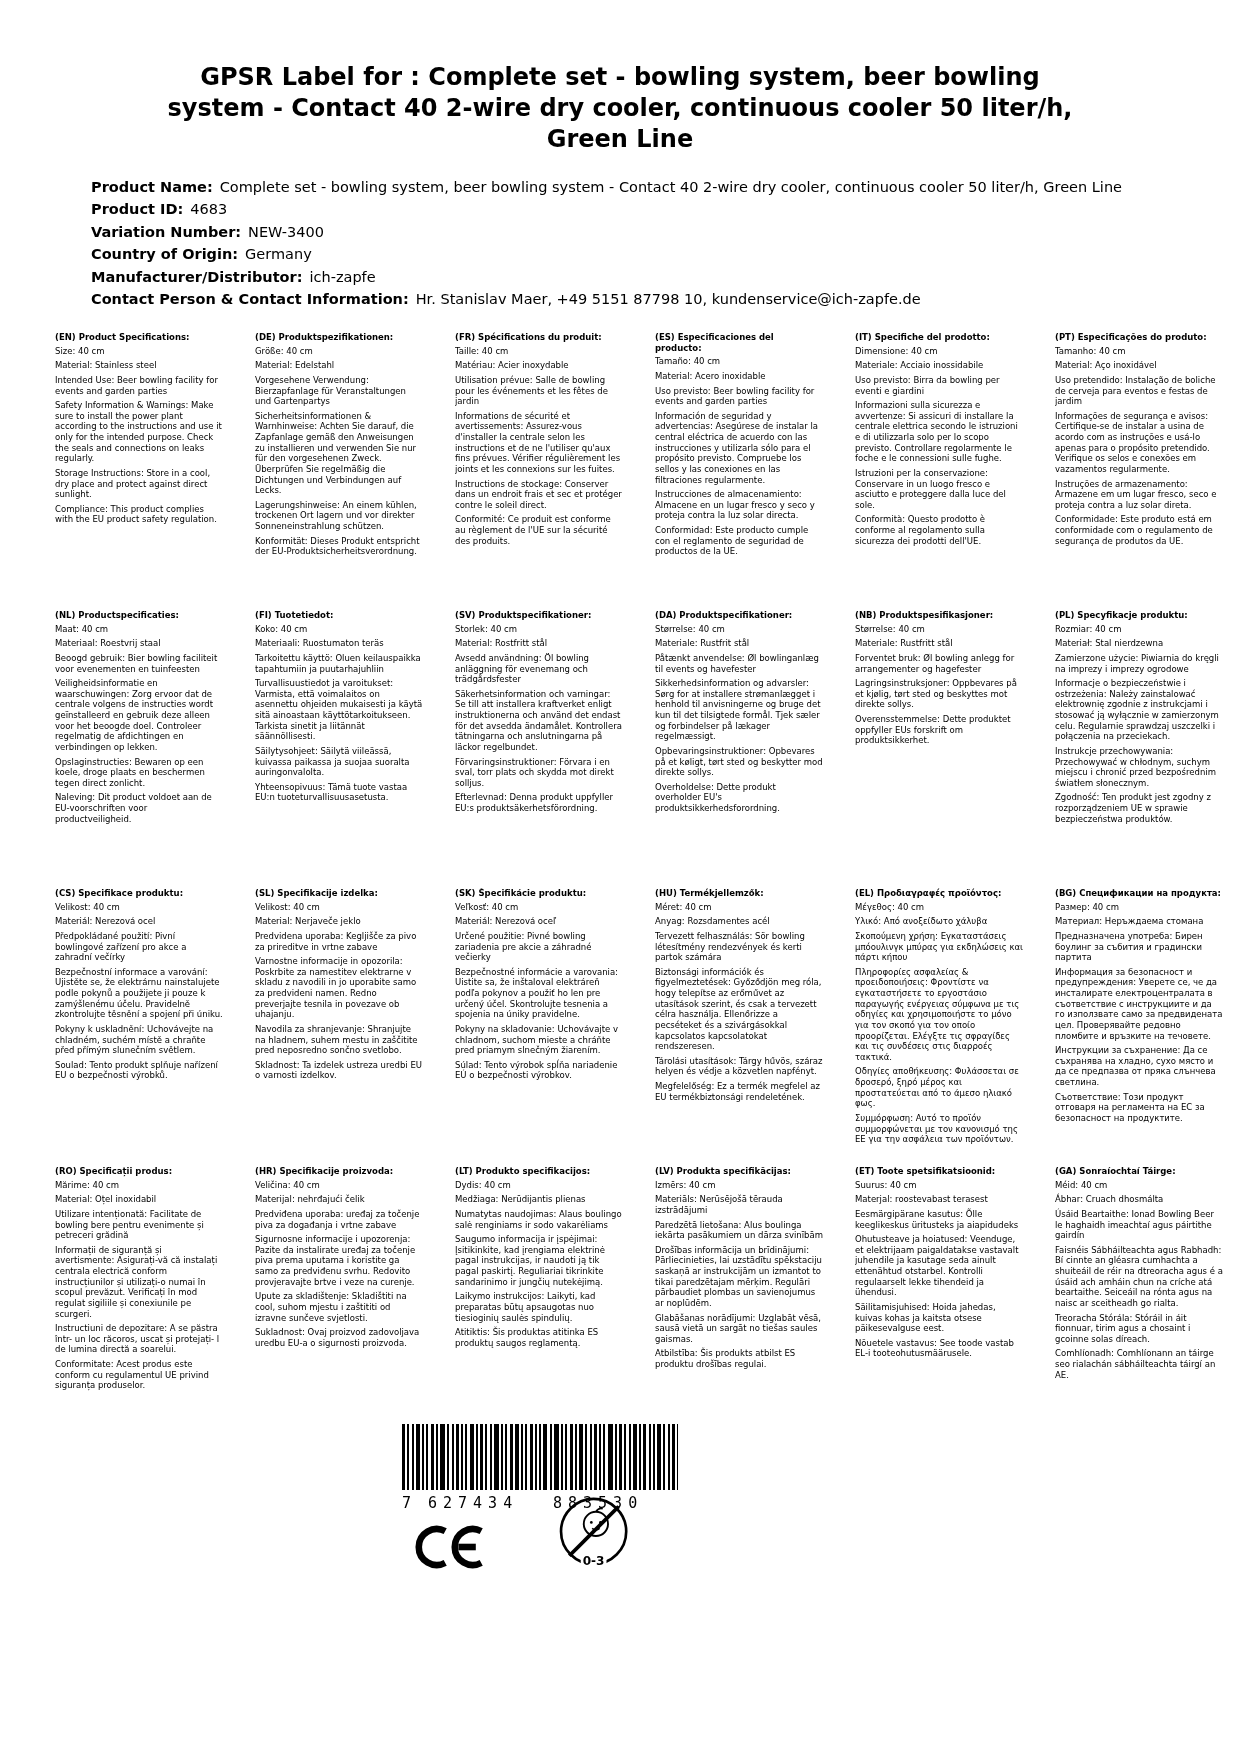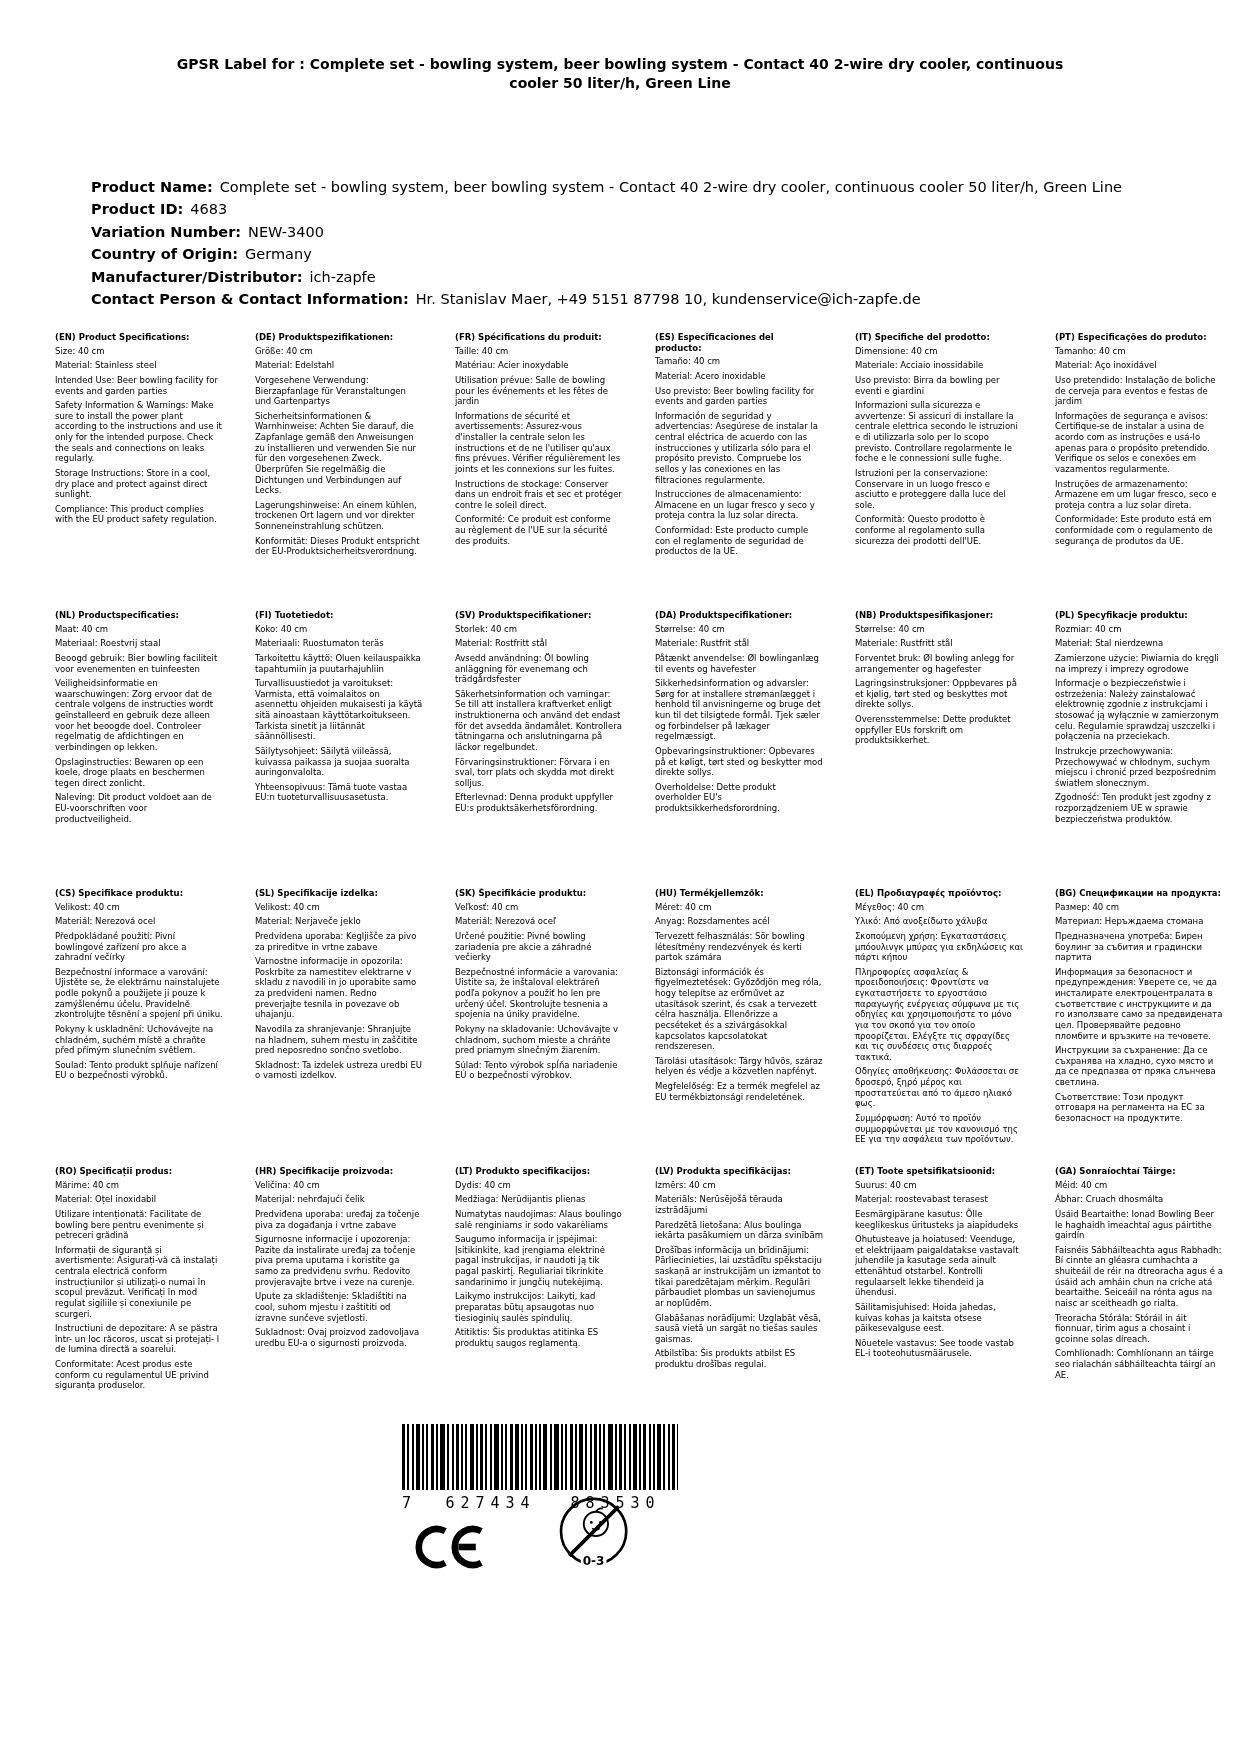--- a/index.html
+++ b/index.html
@@ -1,33 +1,33 @@
 <!DOCTYPE html>
 <html><head>
 <meta charset="utf-8">
 <style>
   html,body{margin:0;padding:0;background:#fff;}
   body{font-family:"DejaVu Sans","Liberation Sans",sans-serif;color:#000;}
   .page{position:relative;width:1241px;height:1754px;background:#fff;overflow:hidden;}
   .title{position:absolute;top:46px;left:165px;width:910px;text-align:center;
-         font-size:14px;font-weight:bold;line-height:1.3;}
+         font-size:24px;font-weight:bold;line-height:1.3;}
   .product-info{position:absolute;top:176px;left:55px;width:1175px;font-size:14.5px;line-height:1.55;margin-left:36px;}
   .pi-row{white-space:nowrap;overflow:hidden;}
   .pi-label{font-weight:bold;margin-right:7px;}
   .spec-grid{position:absolute;top:332px;left:55px;width:1170px;display:grid;
              grid-template-columns:repeat(6,1fr);column-gap:30px;grid-auto-rows:278px;}
   .spec-block{font-size:8.5px;line-height:1.25;overflow:hidden;padding-right:2px;}
   .spec-header{font-weight:bold;margin-bottom:3px;}
   .spec-par{margin:0 0 4px 0;}
   .barcode-wrap{position:absolute;left:402px;top:1424px;width:276px;}
   .bars{display:flex;height:66px;overflow:hidden;}
   .bar{flex:none;background:#000;height:100%;}
   .barcode-digits{display:flex;margin-top:4px;font-family:"DejaVu Sans Mono","Liberation Mono",monospace;font-size:15px;}
   .bd-lead{width:26px;}
-  .bd-group{flex:1;text-align:center;letter-spacing:6px;}
+  .bd-group{flex:1;text-align:left;letter-spacing:6px;}
   .ce-mark{position:absolute;left:408px;top:1516px;}
   .age-mark{position:absolute;left:558px;top:1494px;}
 </style>
 </head>
 <body>
 
 <div class="page">
 
   <h1 class="title">GPSR Label for : Complete set - bowling system, beer bowling system - Contact 40 2-wire dry cooler, continuous cooler 50 liter/h, Green Line</h1>
 

